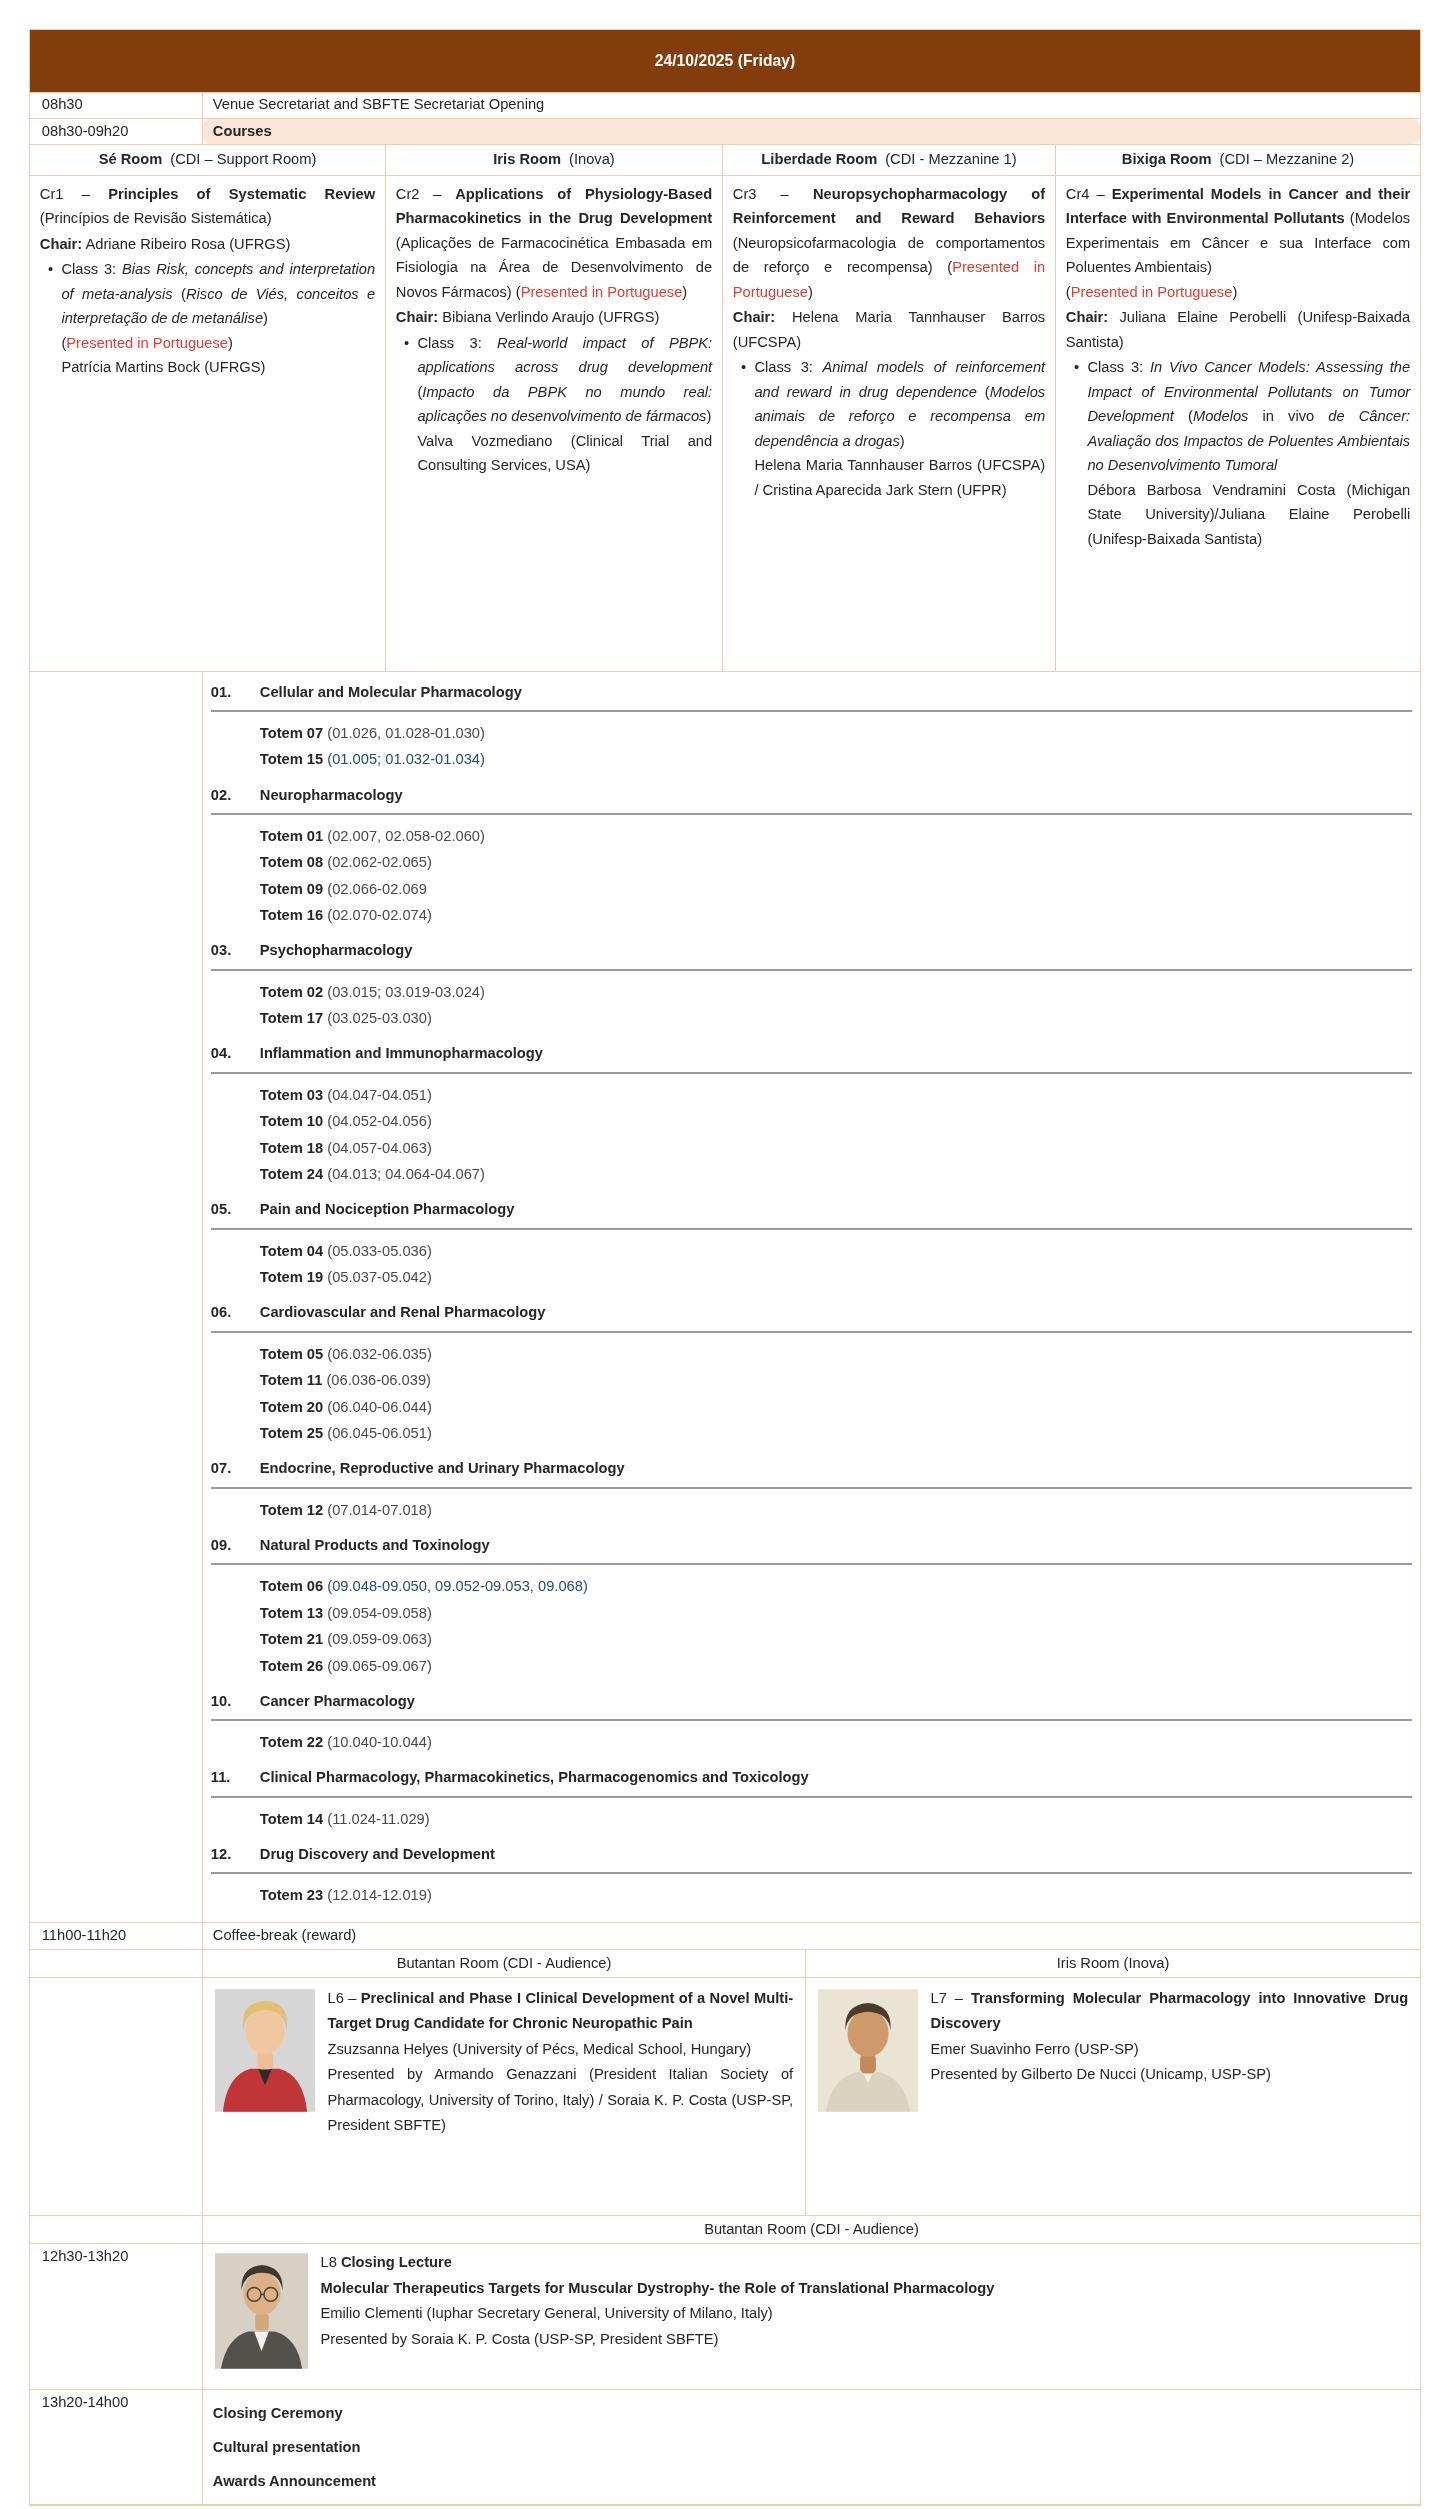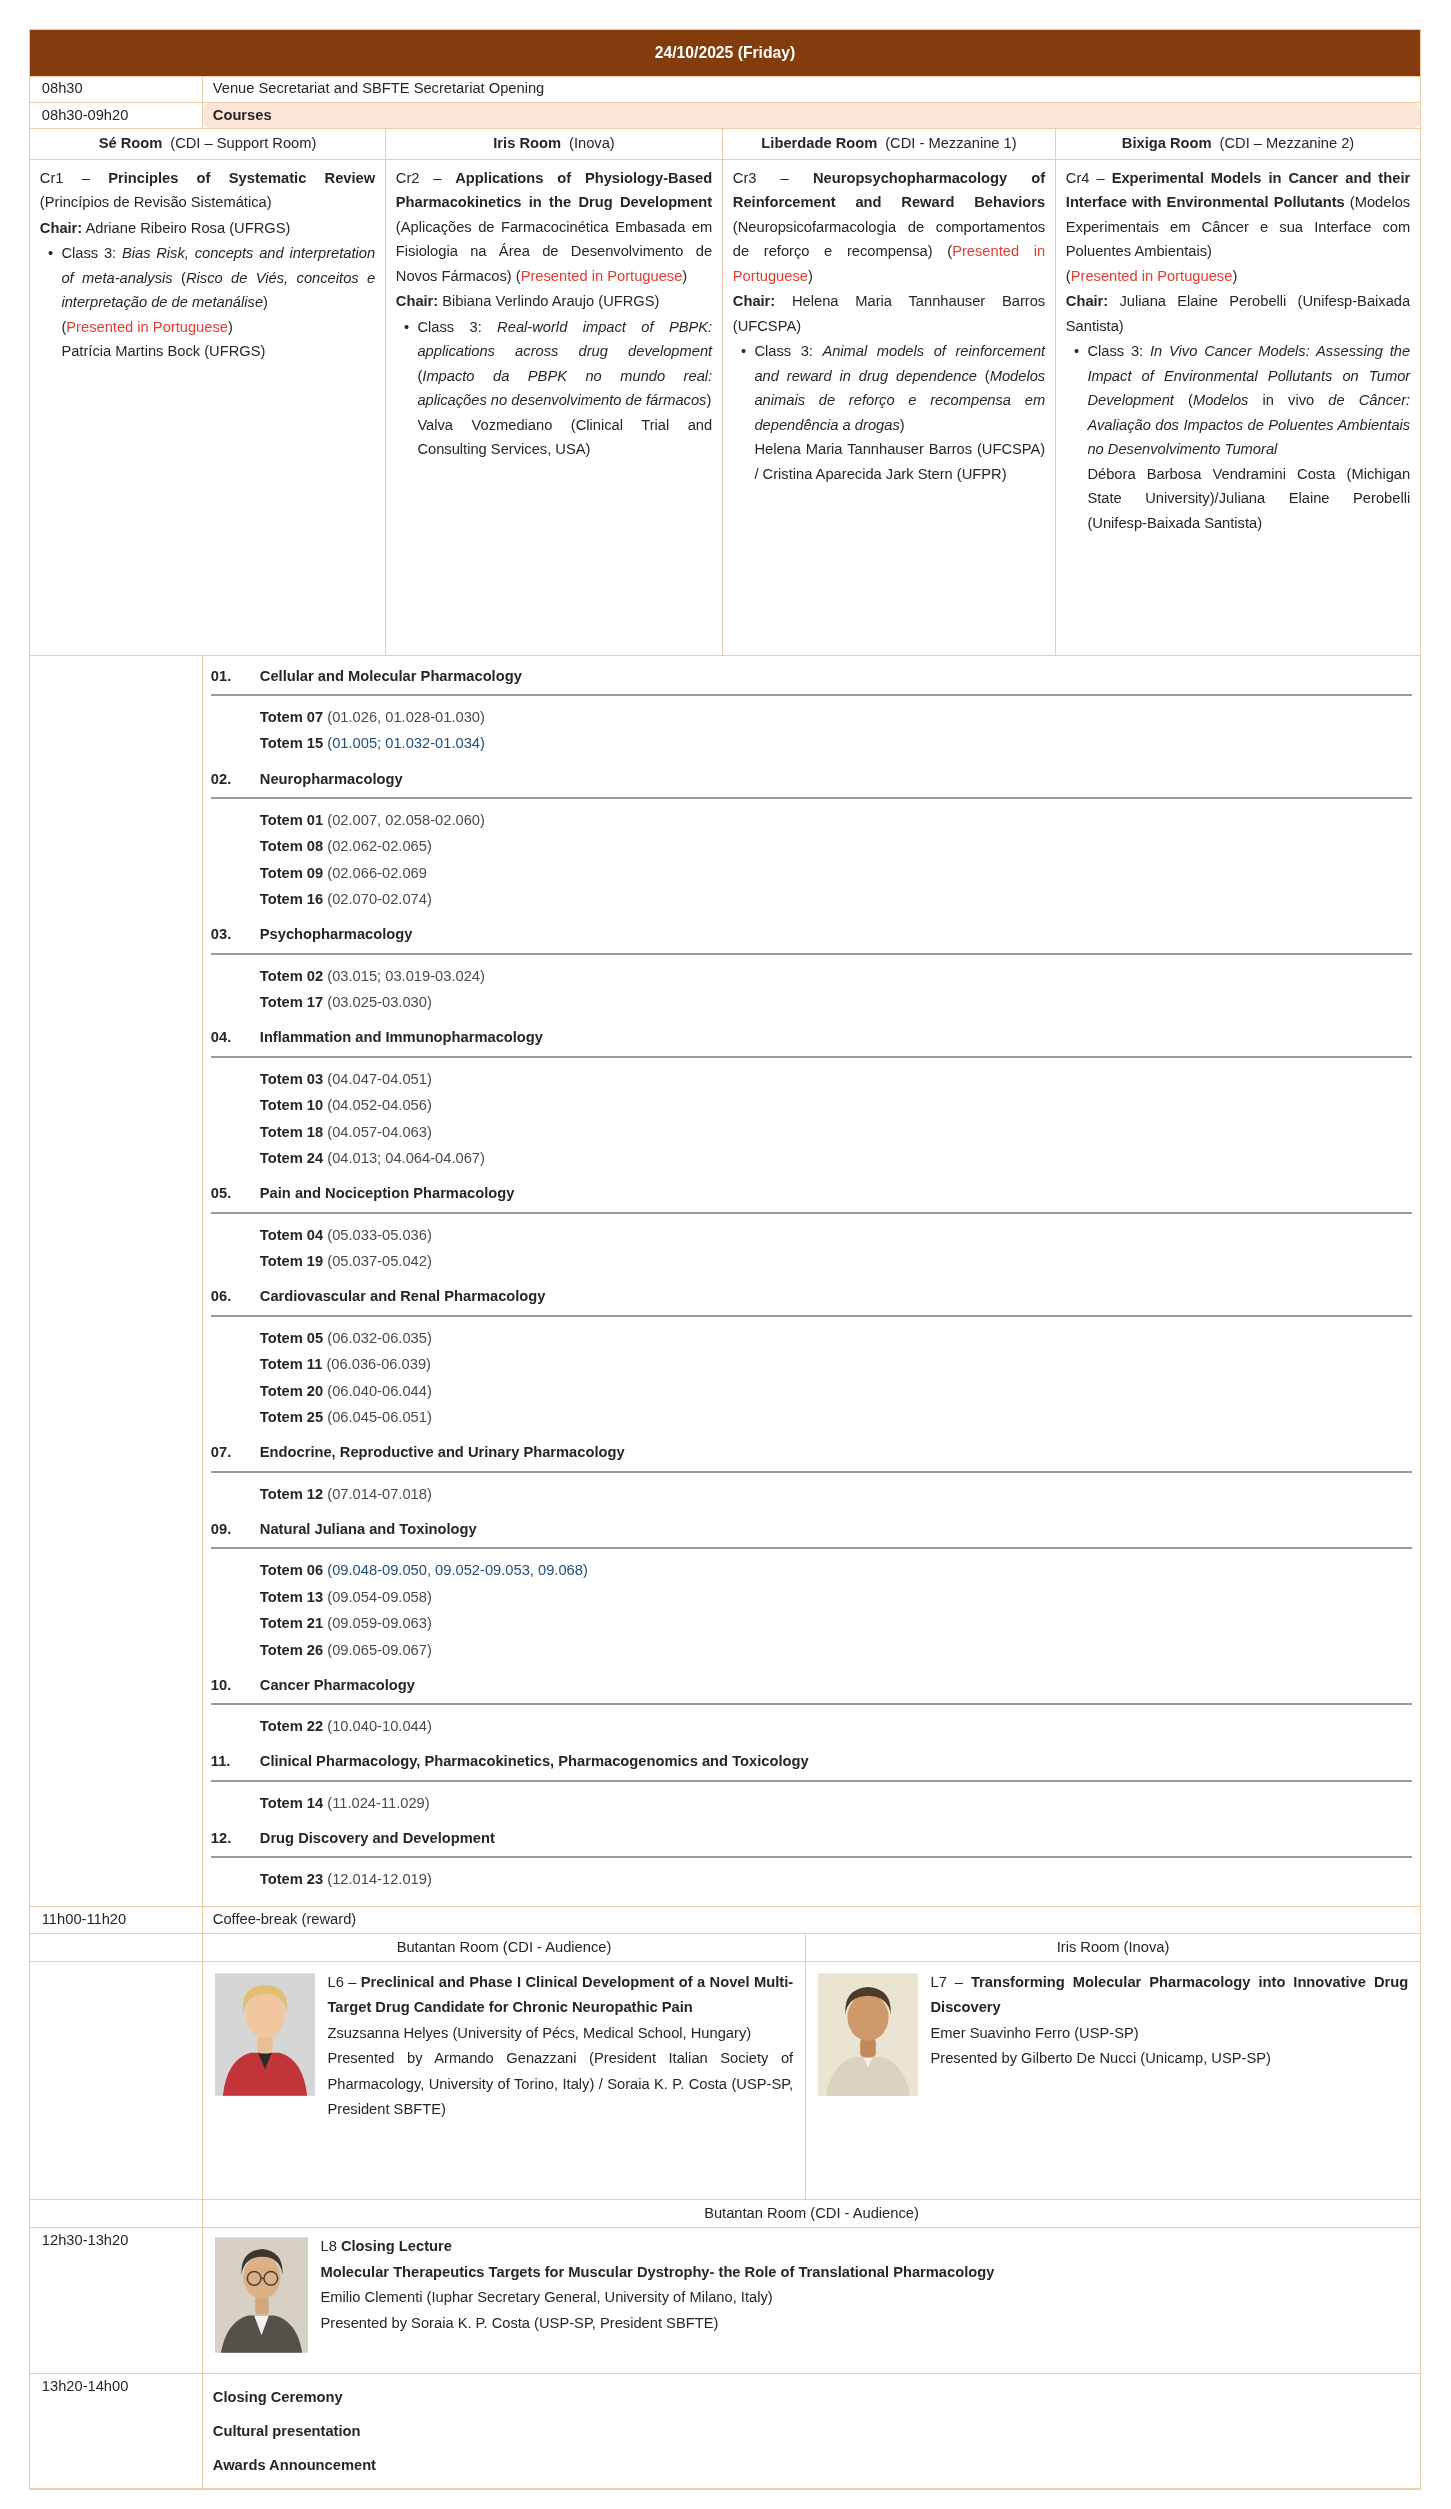--- a/index.html
+++ b/index.html
@@ -23,21 +23,21 @@
   .time{width:173px;flex:none;padding-left:11.8px;}
   .content{flex:1;}
   .hl{background:var(--hl);}
   .b{font-weight:bold;border-radius:7px;}
   .i{font-style:italic;}
   .red{color:var(--red);}
   .blue{color:var(--blue);}
   .center{text-align:center;}
   
   .hdr-row{background:var(--hdr);border-bottom:1px solid var(--bd);}
-  .hdr-text{flex:1;color:#fff;font-weight:bold;font-size:15.7px;text-align:center;padding:13px 0;line-height:19.6px;}
+  .hdr-text{flex:1;color:#fff;font-weight:bold;font-size:15.7px;text-align:center;padding:21px 0;line-height:19.6px;}
   
   .croom{padding:4.9px 5.9px;line-height:19.6px;display:flex;align-items:center;justify-content:center;text-align:center;}
   .croom .b{margin-right:3.9px;}
   .w0{width:356px;flex:none;}
   .w1{width:337px;flex:none;}
   .w2{width:333px;flex:none;}
   .w3{flex:1;}
   
   .course{padding:5.9px 9.8px 9.8px 9.8px;text-align:justify;line-height:24.5px;min-height:495px;}
   .course-p{margin-bottom:1px;}
@@ -190,21 +190,21 @@
             <div class="ep-totem"><span class="b">Totem 25 </span><span class="range">(06.045-06.051)</span></div>
           </div>
         </div>
         <div class="ep-section">
           <div class="ep-header"><span class="ep-num">07.</span><span class="ep-label">Endocrine, Reproductive and Urinary Pharmacology</span></div>
           <div class="ep-totems">
             <div class="ep-totem"><span class="b">Totem 12 </span><span class="range">(07.014-07.018)</span></div>
           </div>
         </div>
         <div class="ep-section">
-          <div class="ep-header"><span class="ep-num">09.</span><span class="ep-label">Natural Juliana and Toxinology</span></div>
+          <div class="ep-header"><span class="ep-num">09.</span><span class="ep-label">Natural Products and Toxinology</span></div>
           <div class="ep-totems">
             <div class="ep-totem"><span class="b">Totem 06 </span><span class="range blue">(09.048-09.050, 09.052-09.053, 09.068)</span></div>
             <div class="ep-totem"><span class="b">Totem 13 </span><span class="range">(09.054-09.058)</span></div>
             <div class="ep-totem"><span class="b">Totem 21 </span><span class="range">(09.059-09.063)</span></div>
             <div class="ep-totem"><span class="b">Totem 26 </span><span class="range">(09.065-09.067)</span></div>
           </div>
         </div>
         <div class="ep-section">
           <div class="ep-header"><span class="ep-num">10.</span><span class="ep-label">Cancer Pharmacology</span></div>
           <div class="ep-totems">

